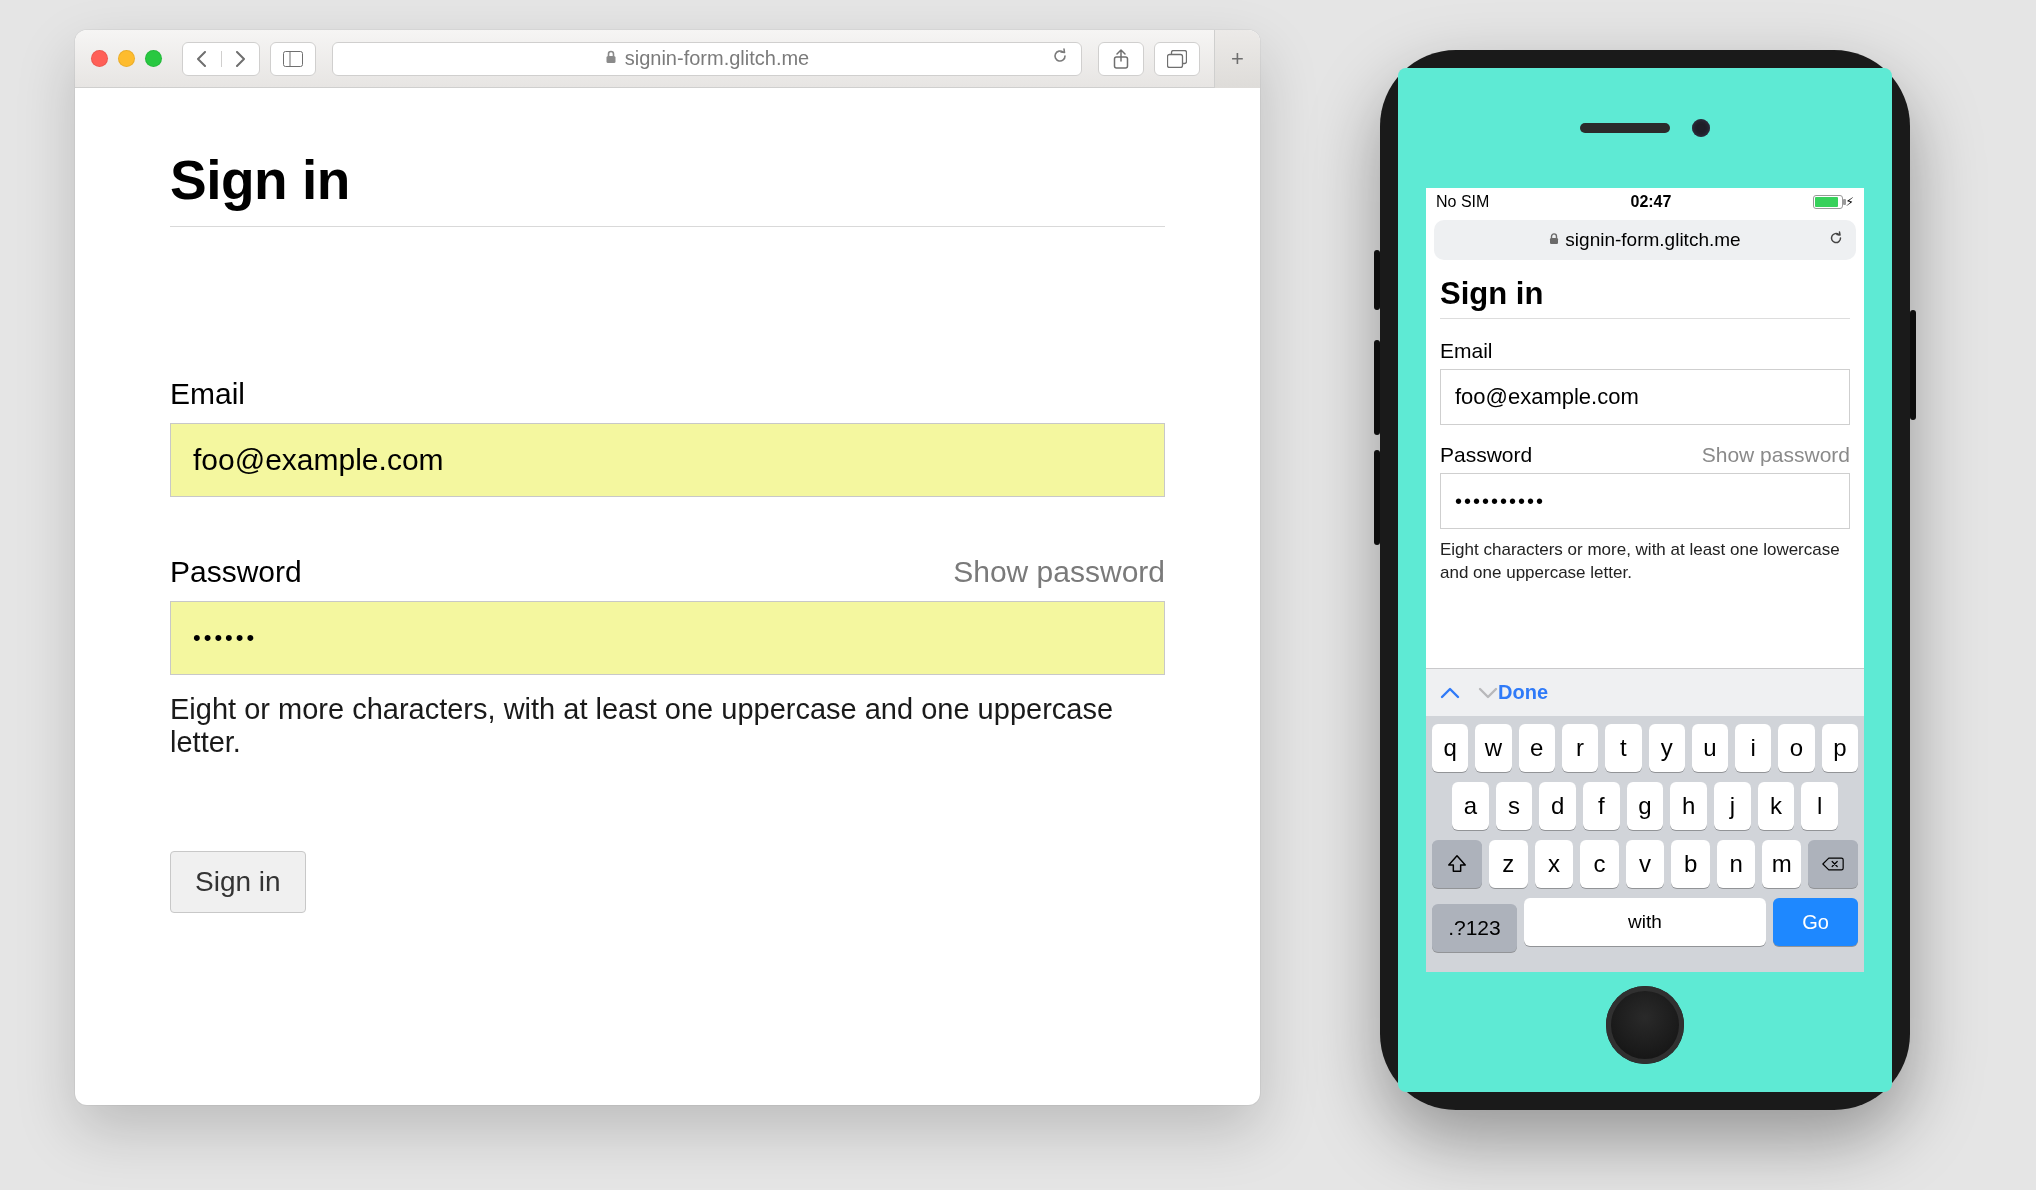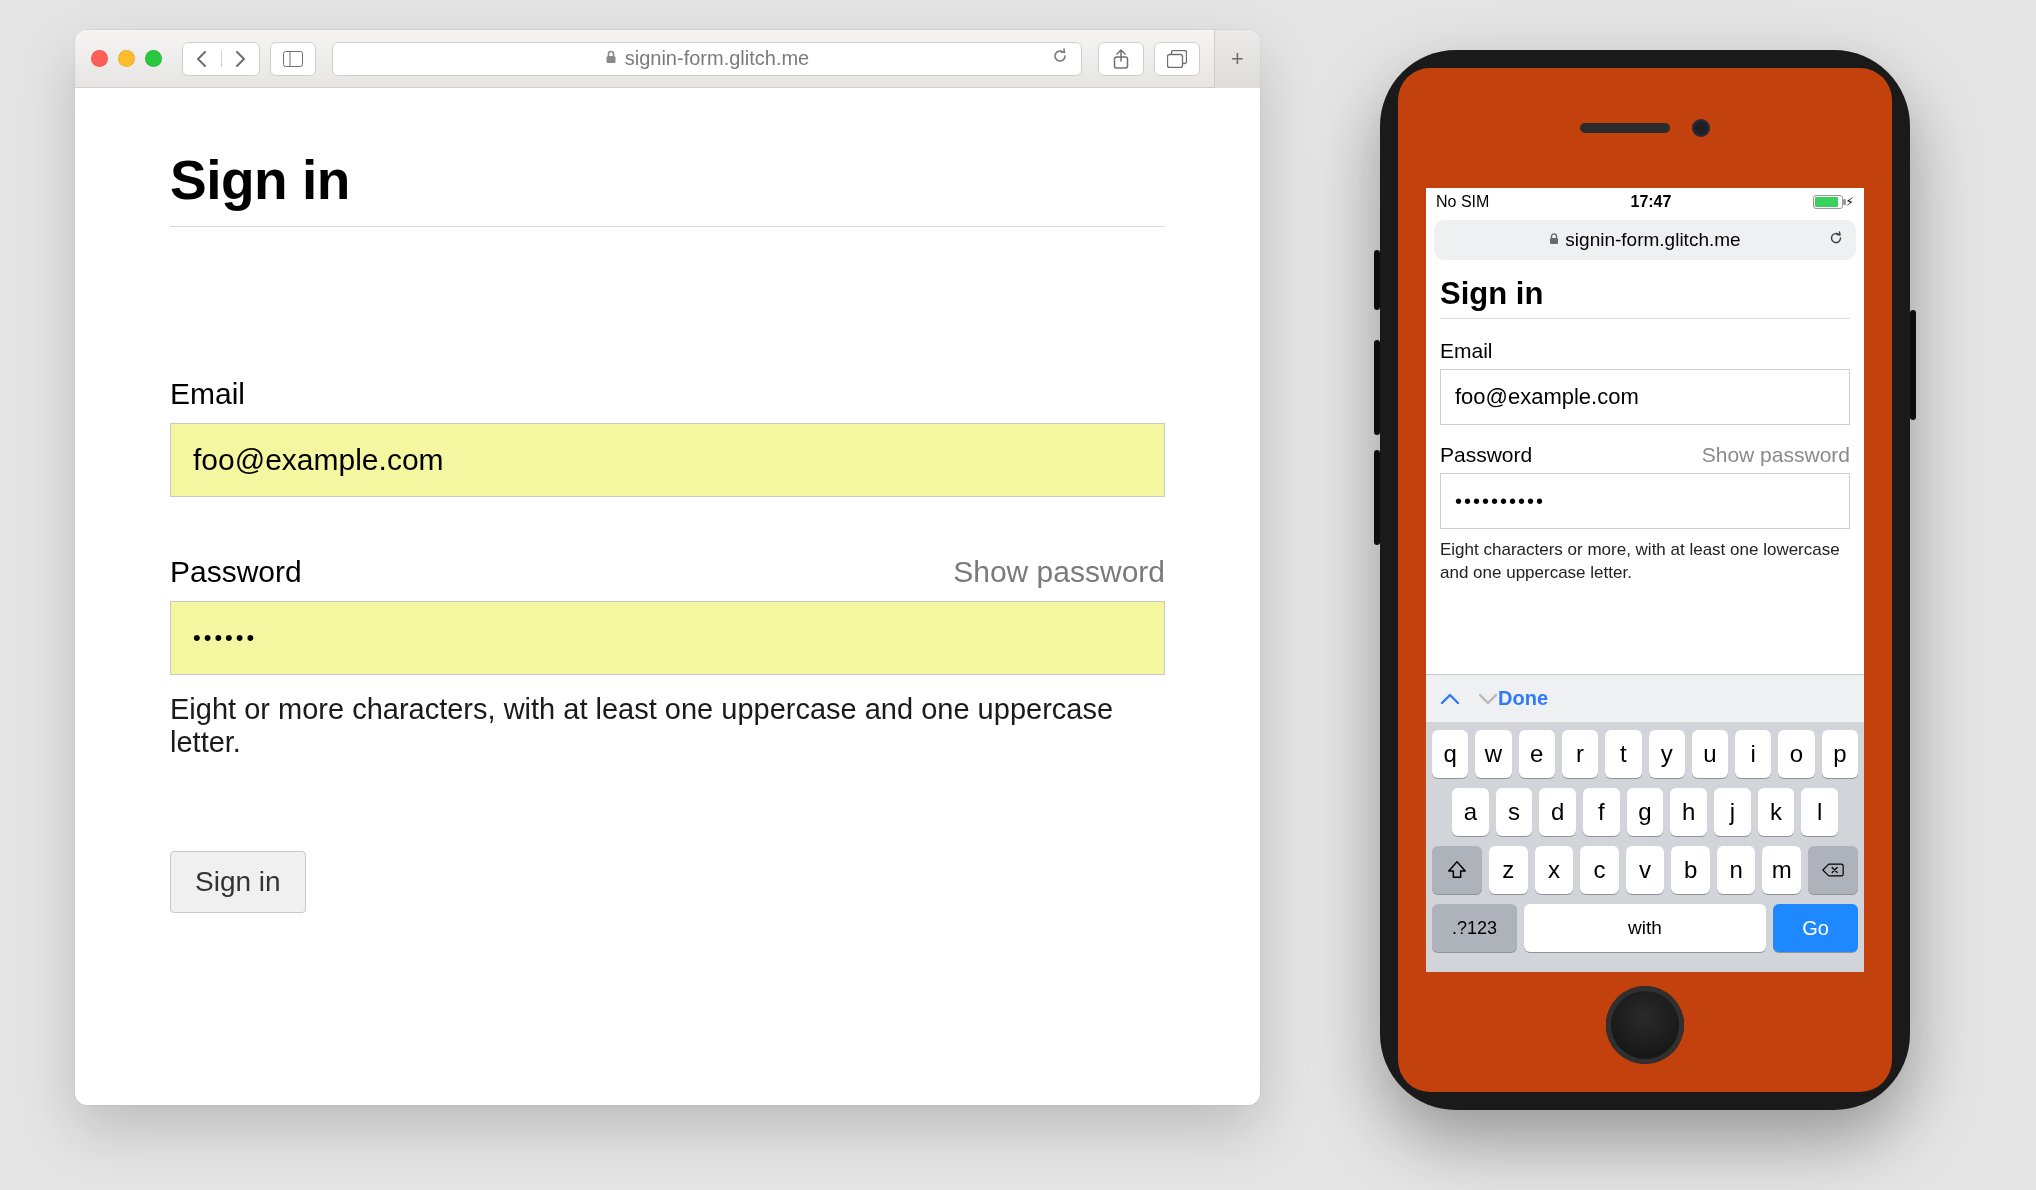--- a/index.html
+++ b/index.html
@@ -137,22 +137,22 @@
     top: 50px;
     width: 530px;
     height: 1060px;
     background: #1a1a1a;
     border-radius: 76px;
     box-shadow: 0 30px 70px rgba(0,0,0,0.35);
     padding: 18px;
   }
   .phone-inner {
     width:100%; height:100%;
-    background:#c2410c;
-    border-radius: 32px;
+    background:#5eead4;
+    border-radius: 8px;
     position:relative;
     overflow:hidden;
   }
   .phone-side-btn {
     position:absolute;
     background:#0d0d0d;
     border-radius:4px;
   }
   .sb1 { right:-6px; top:260px; width:6px; height:110px;}
   .sb2 { left:-6px; top:200px; width:6px; height:60px;}
@@ -266,21 +266,21 @@
     justify-content:center;
     font-size:24px;
     color:#000;
     min-width: 0;
   }
   .kb-row.row2 { padding: 0 20px;}
   .key-wide { flex:1.3; }
   .key-fn { background:#adb2bb; }
   .key-go { background:#1e88ff; color:#fff; font-size:20px;}
   .kb-row.row4 .key-space { flex:4; font-size:19px;}
-  .kb-row.row4 .key-num { flex:1.4; font-size:18px;}
+  .kb-row.row4 .key-num { flex:1.4; font-size:21px;margin-top:6px;}
   .kb-row.row4 .key-go  { flex:1.4;}
   .key svg { width:22px; height:22px; }
 
   .home-btn {
     position:absolute;
     bottom: 28px; left:50%;
     transform: translateX(-50%);
     width: 78px; height:78px;
     border-radius:50%;
     background: radial-gradient(circle at 50% 40%, #2a2a2a, #0e0e0e);
@@ -378,21 +378,21 @@
 
   <div class="phone-inner">
     <div class="bezel-top">
       <div class="speaker"></div>
       <div class="camera"></div>
     </div>
 
     <div class="screen">
       <div class="statusbar">
         <span>No SIM</span>
-        <span style="font-weight:600;">17:47</span>
+        <span style="font-weight:600;">02:47</span>
         <span class="battery">
           <span class="battery-body">
               <span class="battery-fill"></span>
             </span>
           <span class="bolt">⚡︎</span>
         </span>
       </div>
 
       <div class="m-urlbar">
         <span class="lock">

